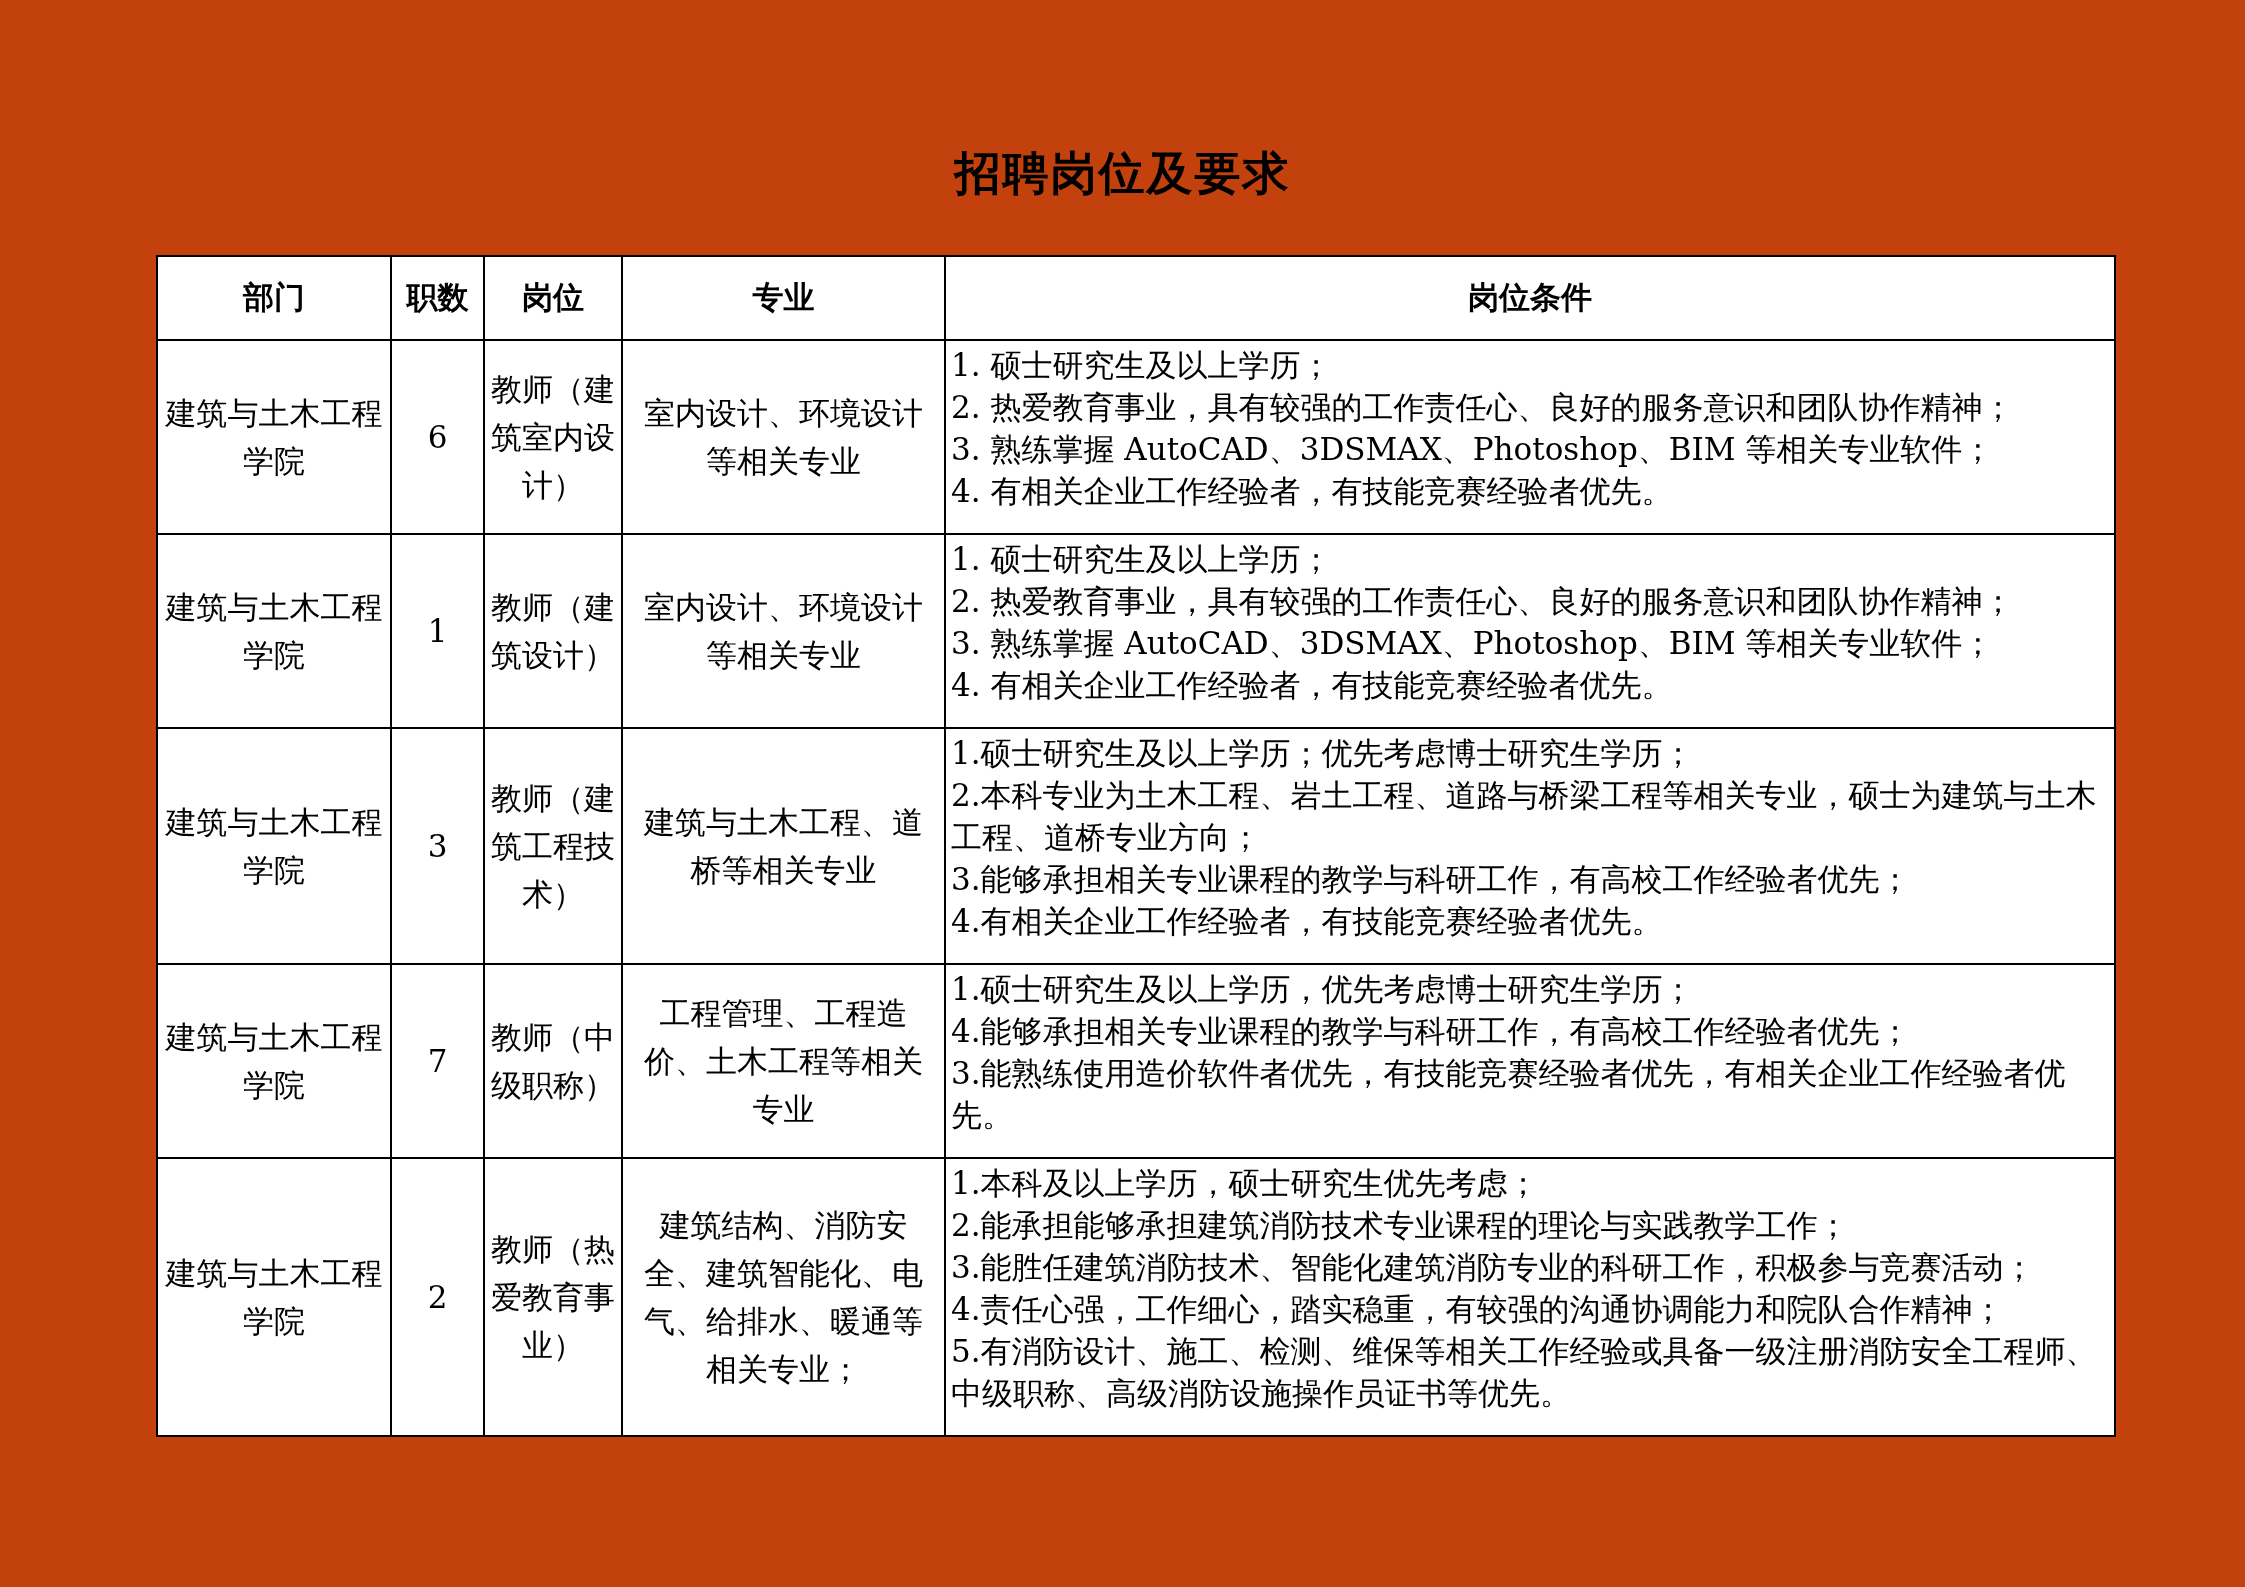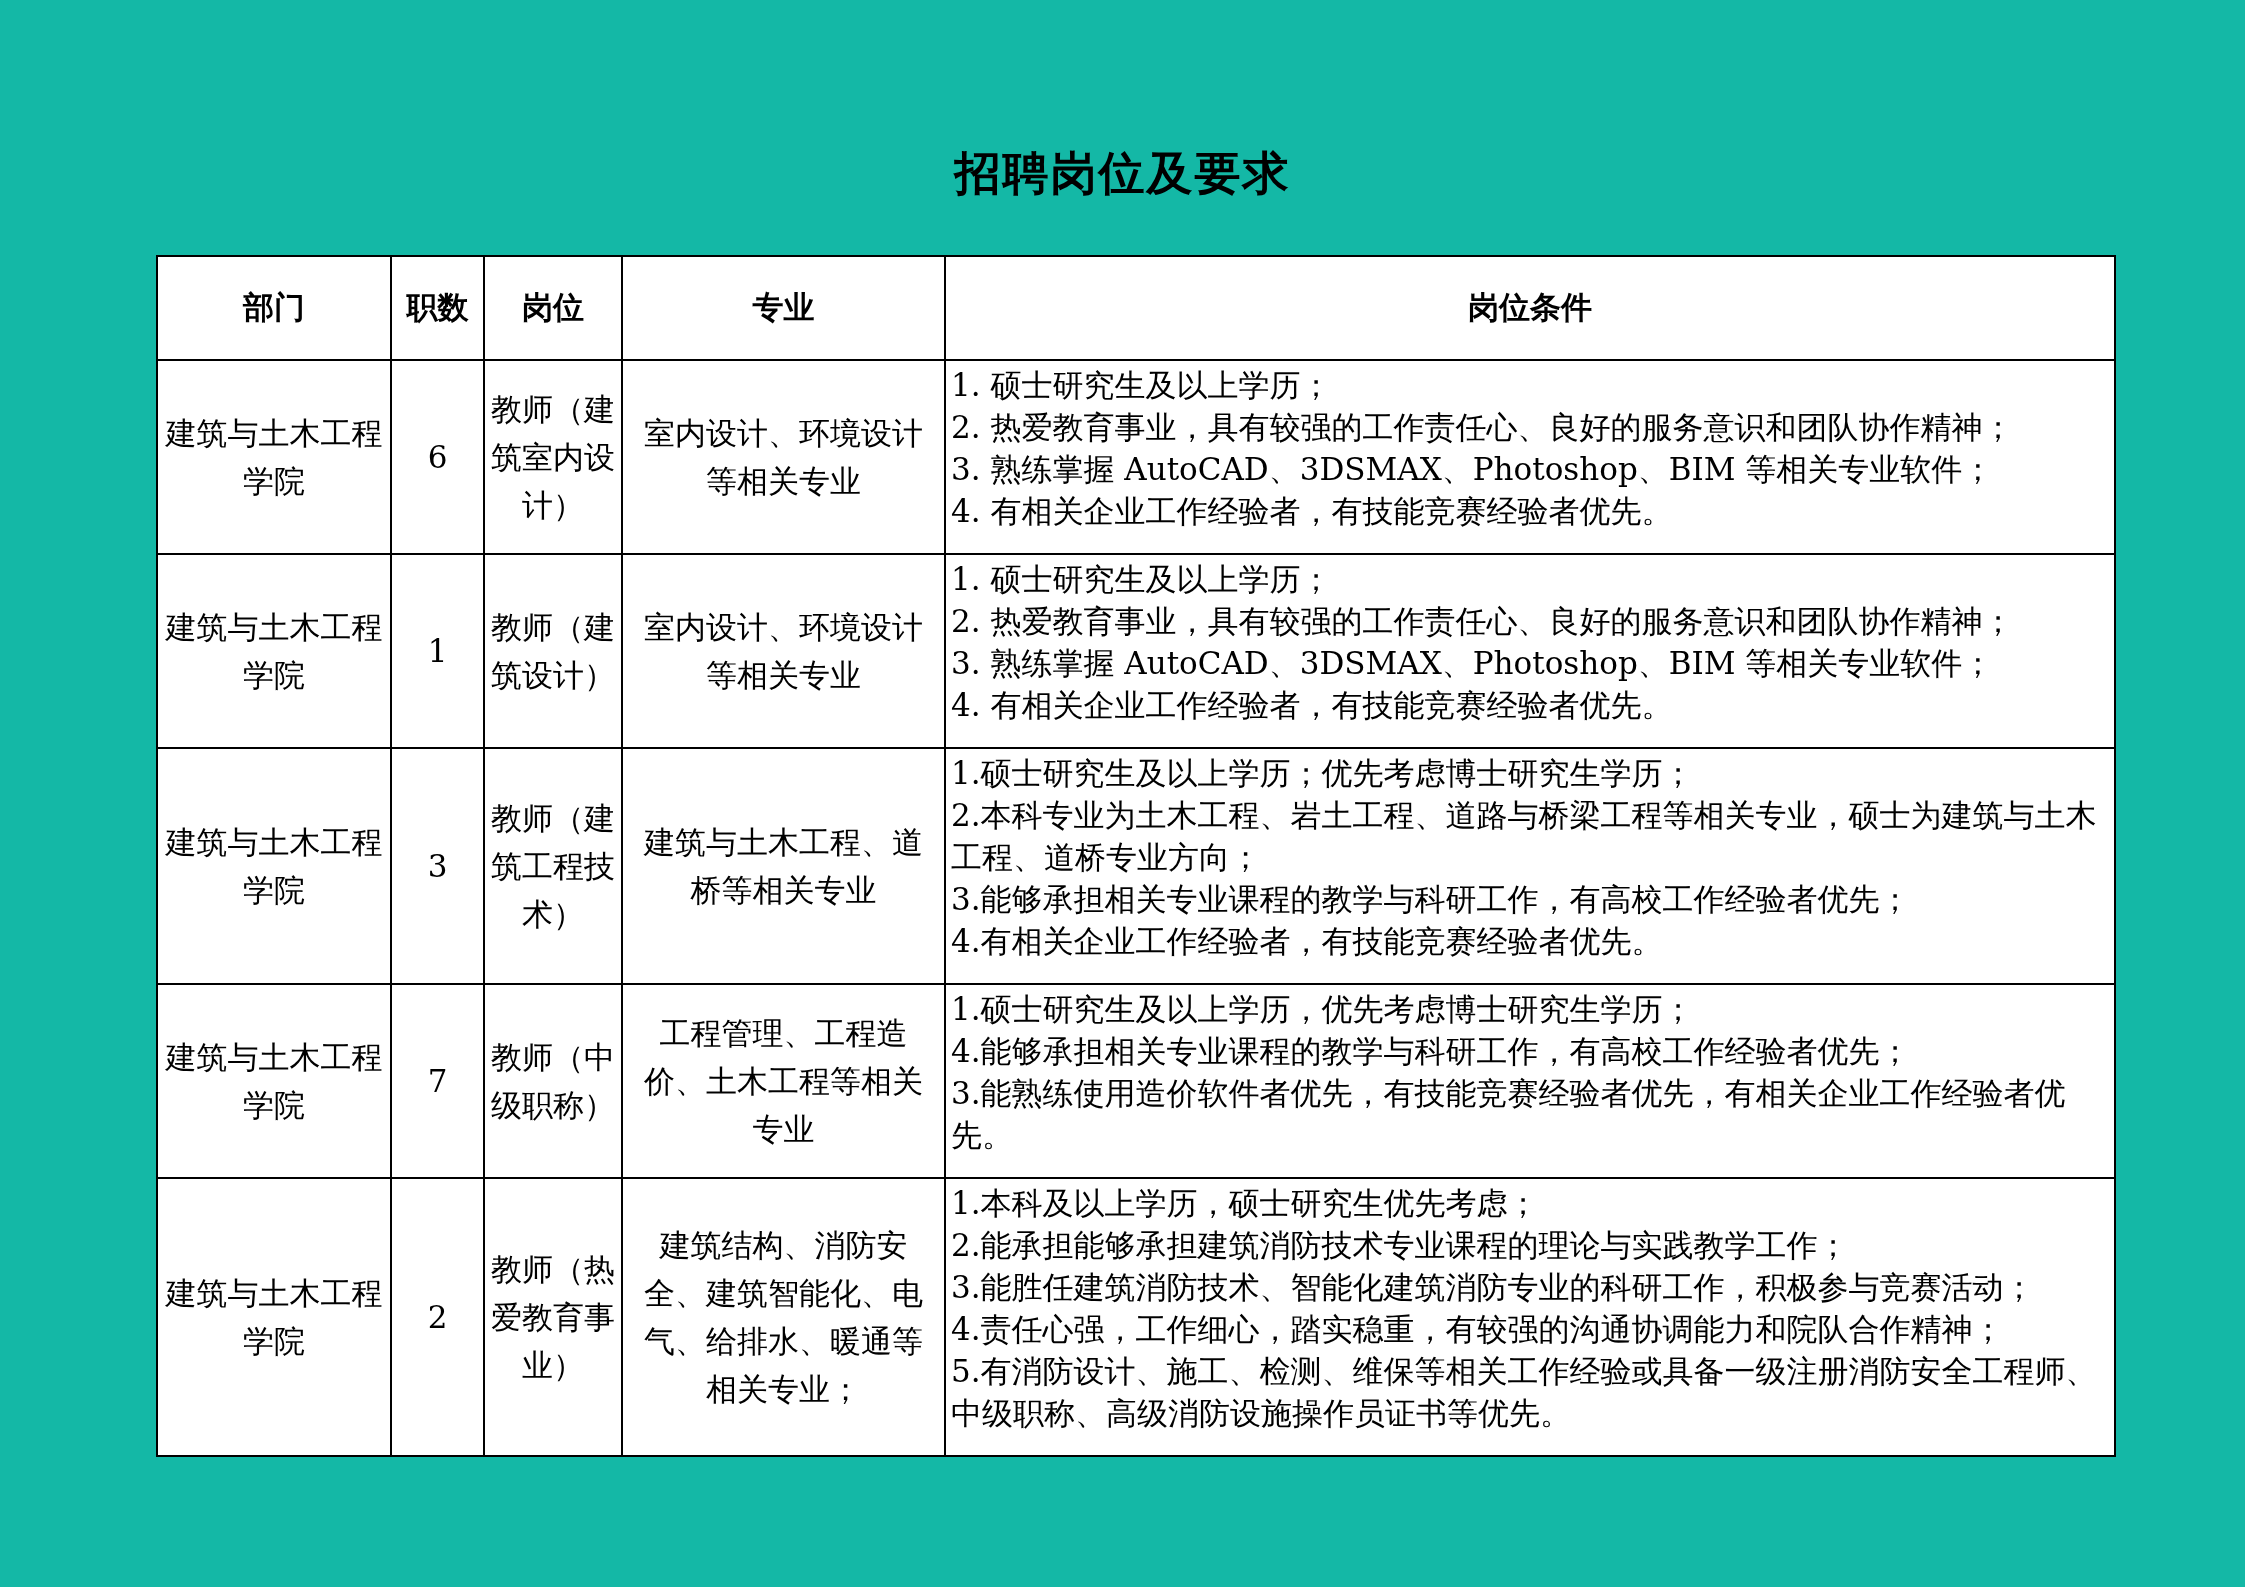--- a/index.html
+++ b/index.html
@@ -9,21 +9,21 @@
     font-family: "DejaVu Serif", "Liberation Serif", serif;
   }
   body {
     width: 2245px;
     min-height: 1587px;
     overflow: hidden;
   }
   .page {
     width: 2245px;
     min-height: 1587px;
-    background: #14b8a6;
+    background: #c2410c;
   }
   .doc-title {
     padding-top: 146px;
     text-align: center;
     font-size: 46px;
     font-weight: 600;
     letter-spacing: 2px;
     line-height: 1.2;
     color: #000000;
   }
@@ -33,21 +33,21 @@
     border-collapse: collapse;
     table-layout: fixed;
     background: #ffffff;
   }
   table.recruit th,
   table.recruit td {
     border: 2px solid #000000;
     vertical-align: middle;
     color: #000000;
   }
-  table.recruit thead tr { height: 104px; }
+  table.recruit thead tr { height: 84px; }
   table.recruit th {
     font-family: "DejaVu Sans", "Liberation Sans", sans-serif;
     font-weight: 700;
     font-size: 31px;
     text-align: center;
   }
   td.c-center {
     text-align: center;
     font-size: 31px;
     line-height: 48px;

